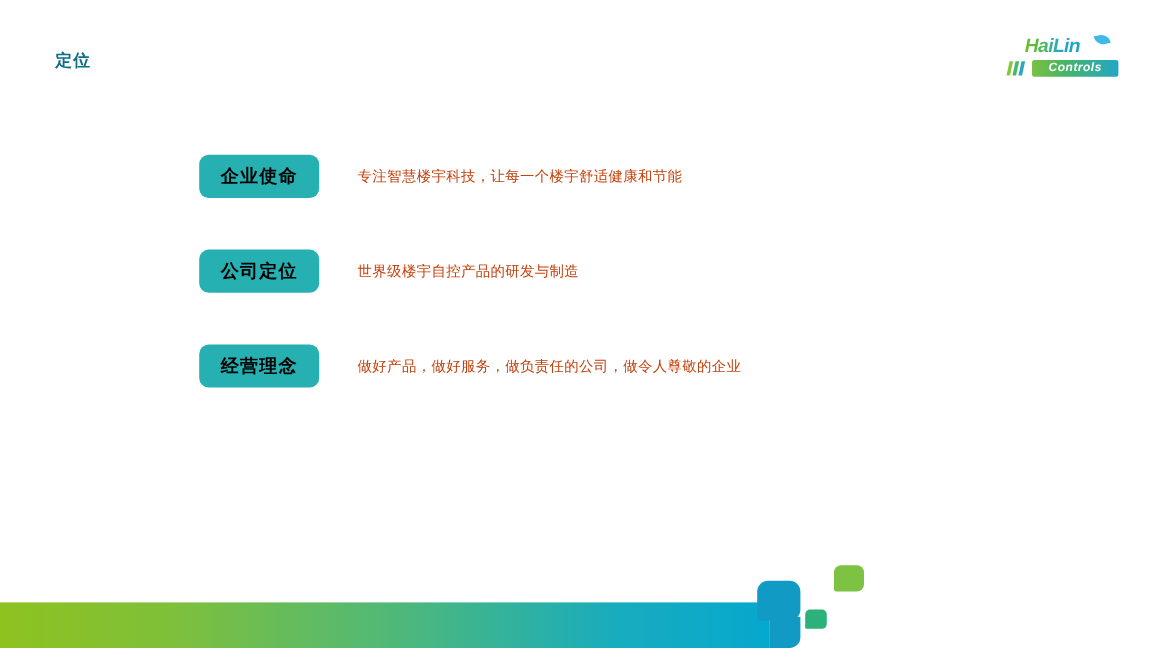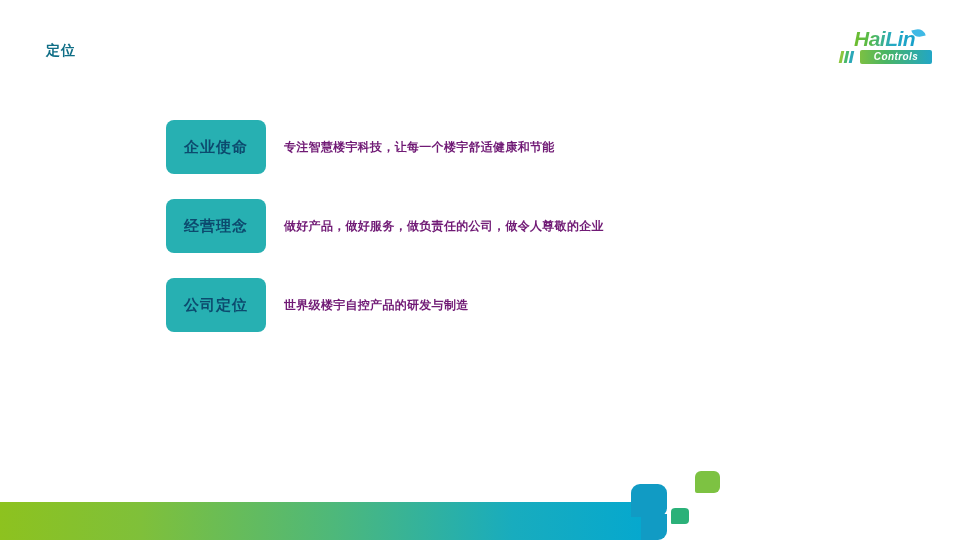--- a/index.html
+++ b/index.html
@@ -38,21 +38,21 @@
     position: absolute;
     right: 28px;
     top: 28px;
     width: 92px;
     height: 44px;
   }
   .logo-word {
     position: absolute;
     left: 14px;
     top: 0px;
-    font-size: 21px;
+    font-size: 16px;
     font-weight: bold;
     font-style: italic;
     letter-spacing: -0.5px;
     line-height: 22px;
     background: linear-gradient(90deg, #6fbd2c 0%, #54b94e 28%, #27a9c4 62%, #16a0cb 100%);
     -webkit-background-clip: text;
     background-clip: text;
     color: transparent;
     -webkit-text-fill-color: transparent;
     white-space: nowrap;
@@ -119,40 +119,39 @@
   .row {
     position: relative;
     height: 38px;
     margin-bottom: 41px;
     display: flex;
     align-items: center;
   }
   .row:last-child { margin-bottom: 0; }
   .row-badge {
     width: 100px;
-    height: 54px;
+    height: 36px;
     border-radius: 8px;
     background: #27b0b2;
-    color: #0c4a6e;
+    color: #000000;
     font-size: 15px;
     font-weight: bold;
     letter-spacing: 1px;
     display: flex;
     align-items: center;
     justify-content: center;
     flex: 0 0 auto;
     box-sizing: border-box;
   }
   .row-text {
-    margin-left: 18px;
+    margin-left: 32px;
     font-size: 12px;
-    color: #701a75;
+    color: #c2410c;
     letter-spacing: 0.3px;
     white-space: nowrap;
-    font-weight: bold;
   }
 
   
   .bottom-bar {
     position: absolute;
     left: 0;
     bottom: 0;
     width: 641px;
     height: 38px;
     background: linear-gradient(90deg, #8dc21f 0%, #7fc03a 22%, #4eb87a 52%, #18acbe 80%, #06a8ce 100%);
@@ -215,27 +214,27 @@
   </div>
 
   <div class="rows">
 
     <div class="row">
       <div class="row-badge">企业使命</div>
       <div class="row-text">专注智慧楼宇科技，让每一个楼宇舒适健康和节能</div>
     </div>
 
     <div class="row">
+      <div class="row-badge">公司定位</div>
+      <div class="row-text">世界级楼宇自控产品的研发与制造</div>
+    </div>
+
+    <div class="row">
       <div class="row-badge">经营理念</div>
       <div class="row-text">做好产品，做好服务，做负责任的公司，做令人尊敬的企业</div>
-    </div>
-
-    <div class="row">
-      <div class="row-badge">公司定位</div>
-      <div class="row-text">世界级楼宇自控产品的研发与制造</div>
     </div>
 
   </div>
 
   <div class="bottom-bar"></div>
   <div class="deco-blue-big"></div>
   <div class="deco-blue-tab"></div>
   <div class="deco-green-big"></div>
   <div class="deco-green-small"></div>
 

